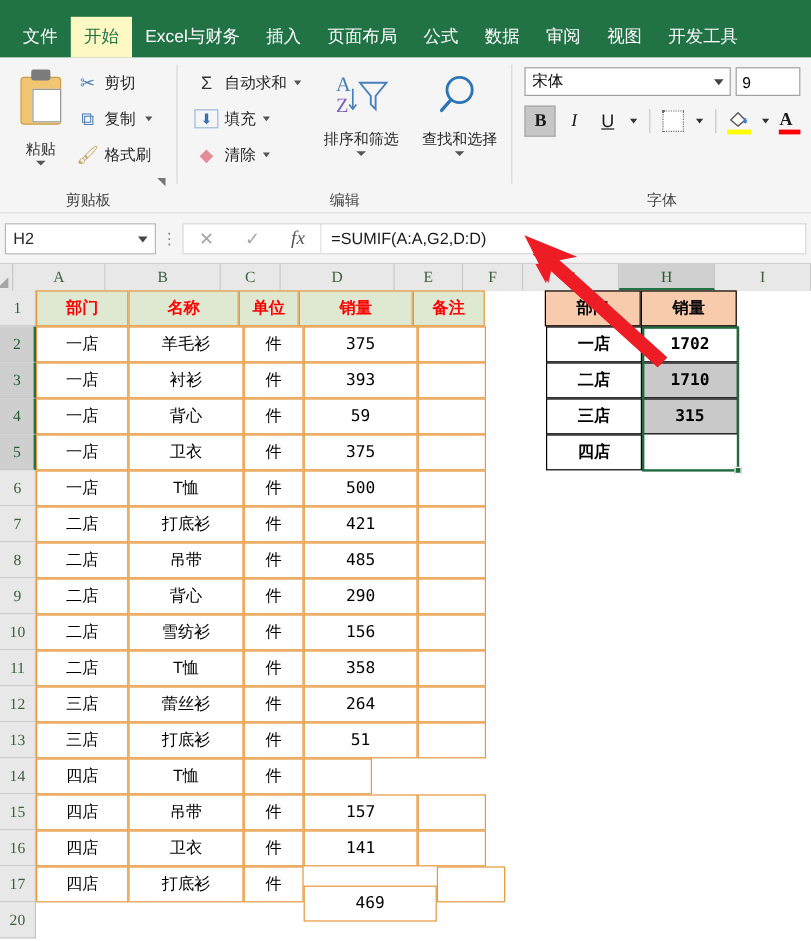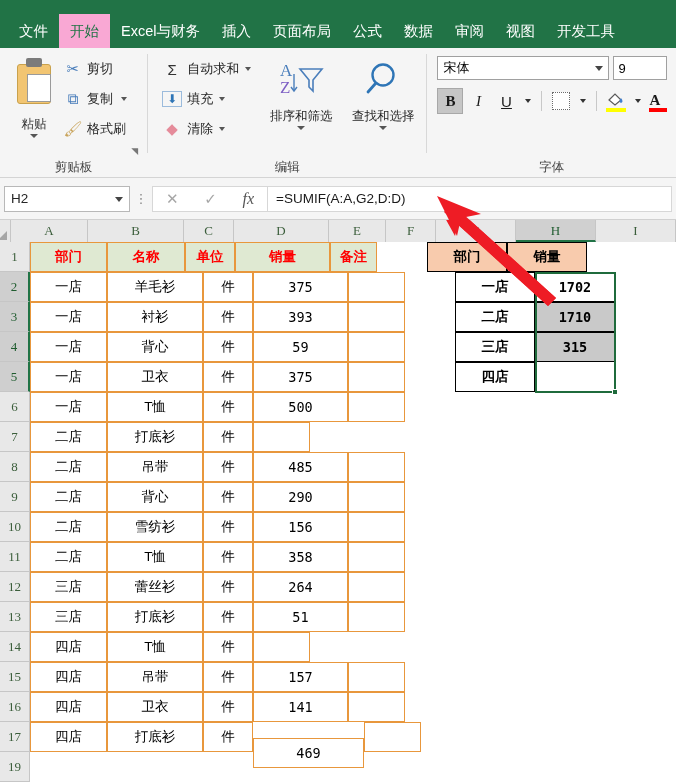--- a/index.html
+++ b/index.html
@@ -22,21 +22,21 @@
   .tab {
     color: #ffffff;
     font-size: 14.5px;
     padding: 0 11px;
     height: 34px;
     line-height: 34px;
     white-space: nowrap;
     cursor: default;
   }
   .tab.active {
-    background: #f9a8d4;
+    background: #fef9c3;
     color: #217346;
   }
 
   
   .ribbon {
     height: 130px;
     background: #f5f5f5;
     border-bottom: 1px solid #d4d4d4;
     display: flex;
     position: relative;
@@ -434,24 +434,24 @@
       <div class="ch" style="width: 57px;">E</div>
       <div class="ch" style="width: 50px;">F</div>
       <div class="ch" style="width: 80px;">G</div>
       <div class="ch sel" style="width: 80px;">H</div>
       <div class="ch" style="width: 80px;">I</div>
     </div>
   <div class="rows" id="rows">
       <div class="row">
         <div class="rh">1</div>
         <div class="cell hdr" style="width: 77px;">部门</div>
-        <div class="cell hdr" style="width: 78px;">名称</div>
+        <div class="cell hdr" style="width: 92px;">名称</div>
         <div class="cell hdr" style="width: 50px;">单位</div>
         <div class="cell hdr" style="width: 95px;">销量</div>
-        <div class="cell hdr" style="width: 47px;">备注</div>
+        <div class="cell hdr" style="width: 60px;">备注</div>
         <div class="cell blank" style="width: 50px;"></div>
         <div class="cell ghdr" style="width: 80px;">部门</div>
         <div class="cell ghdr" style="width: 80px;">销量</div>
         <div class="cell blank" style="width: 80px;"></div>
       </div>
       <div class="row">
         <div class="rh sel">2</div>
         <div class="cell body cn" style="width: 77px;">一店</div>
         <div class="cell body cn" style="width: 96px;">羊毛衫</div>
         <div class="cell body cn" style="width: 50px;">件</div>
@@ -507,20 +507,21 @@
         <div class="cell blank" style="width: 50px;"></div>
         <div class="cell blank" style="width: 80px;"></div>
         <div class="cell blank" style="width: 80px;"></div>
         <div class="cell blank" style="width: 80px;"></div>
       </div>
       <div class="row">
         <div class="rh">7</div>
         <div class="cell body cn" style="width: 77px;">二店</div>
         <div class="cell body cn" style="width: 96px;">打底衫</div>
         <div class="cell body cn" style="width: 50px;">件</div>
+        <div class="cell body" style="width: 95px;">421</div>
         <div class="cell body cn" style="width: 57px;"></div>
         <div class="cell blank" style="width: 50px;"></div>
         <div class="cell blank" style="width: 80px;"></div>
         <div class="cell blank" style="width: 80px;"></div>
         <div class="cell blank" style="width: 80px;"></div>
       </div>
       <div class="row">
         <div class="rh">8</div>
         <div class="cell body cn" style="width: 77px;">二店</div>
         <div class="cell body cn" style="width: 96px;">吊带</div>
@@ -633,21 +634,21 @@
         <div class="cell body cn" style="width: 96px;">打底衫</div>
         <div class="cell body cn" style="width: 50px;">件</div>
         <div class="cell body" style="width: 111px; margin-top: 16px;">469</div>
         <div class="cell body cn" style="width: 57px;"></div>
         <div class="cell blank" style="width: 50px;"></div>
         <div class="cell blank" style="width: 80px;"></div>
         <div class="cell blank" style="width: 80px;"></div>
         <div class="cell blank" style="width: 80px;"></div>
       </div>
       <div class="row">
-        <div class="rh">19</div>
+        <div class="rh">20</div>
         <div class="cell blank" style="width: 77px;"></div>
         <div class="cell blank" style="width: 96px;"></div>
         <div class="cell blank" style="width: 50px;"></div>
         <div class="cell blank" style="width: 95px;"></div>
         <div class="cell blank" style="width: 57px;"></div>
         <div class="cell blank" style="width: 50px;"></div>
         <div class="cell blank" style="width: 80px;"></div>
         <div class="cell blank" style="width: 80px;"></div>
         <div class="cell blank" style="width: 80px;"></div>
       </div>

